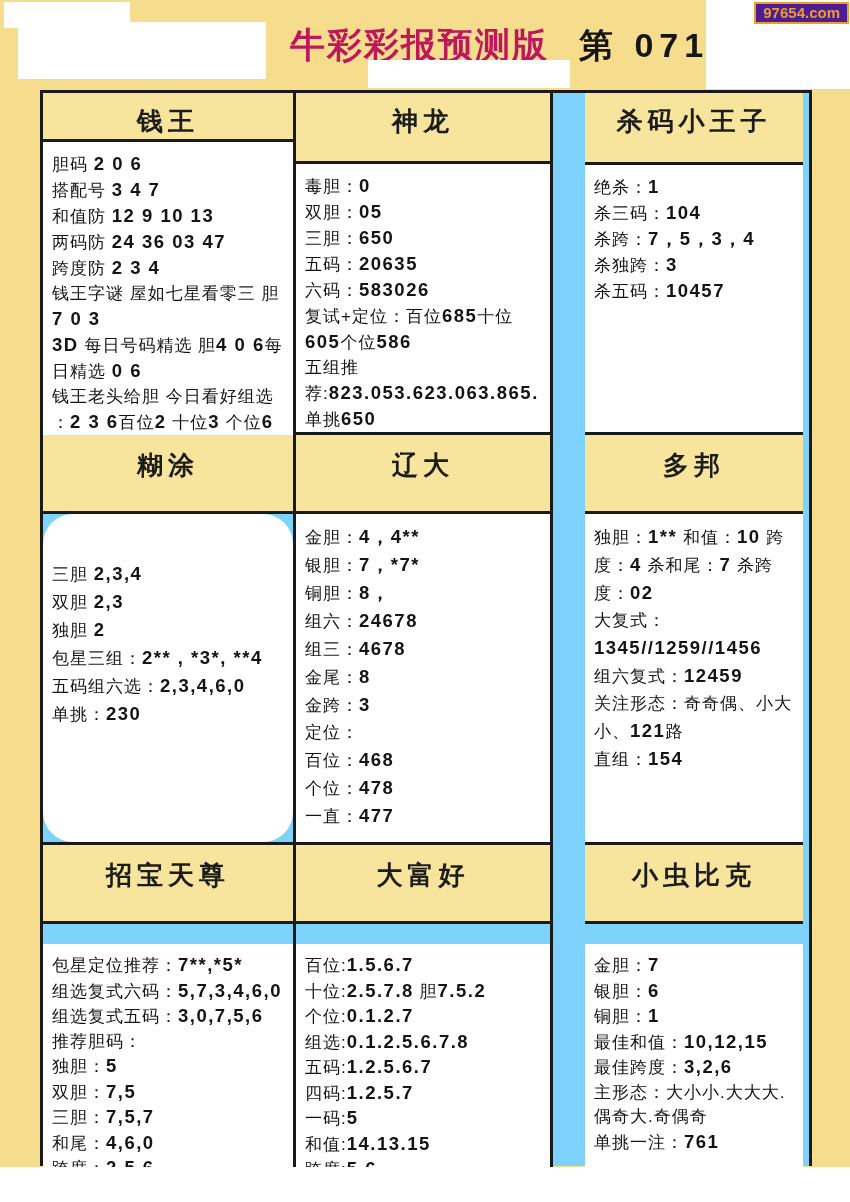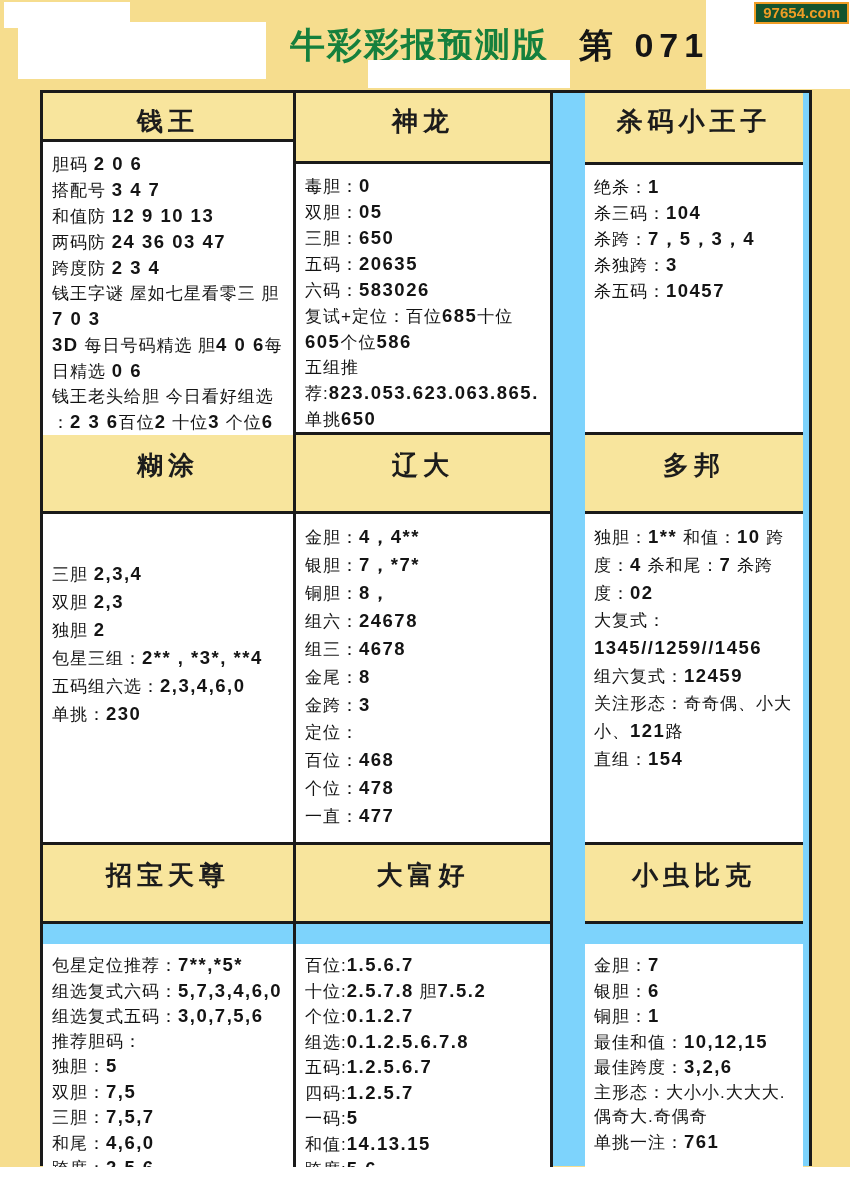--- a/index.html
+++ b/index.html
@@ -10,28 +10,28 @@
     font-family:"Liberation Sans","DejaVu Sans",sans-serif;
     overflow:hidden;
     color:#141414;
   }
   .cover { position:absolute; background:#ffffff; z-index:3; }
   .title-row {
     position:absolute; top:22px; left:290px; z-index:2;
     display:flex; align-items:baseline; white-space:nowrap;
   }
   .title-main {
-    font-size:35px; font-weight:bold; color:#15803d; letter-spacing:2px;
+    font-size:35px; font-weight:bold; color:#be185d; letter-spacing:2px;
   }
   .title-issue {
     font-size:34px; font-weight:bold; color:#151515; margin-left:30px; letter-spacing:6px;
   }
   .watermark {
     position:absolute; top:2px; right:1px; z-index:4;
-    border:2px solid #ef9d26; color:#ef9d26; background:#14532d;
+    border:2px solid #ef9d26; color:#ef9d26; background:#4c1d95;
     font-size:15px; padding:0 7px 1px 7px; font-weight:bold;
   }
   .board {
     position:absolute; left:40px; top:90px; z-index:1;
     width:772px; height:1076px;
     border:3px solid #1a1a1a; border-bottom:none;
     display:grid;
     grid-template-columns:253px 257px 250px;
     grid-template-rows:342px 410px auto;
     background:#7dd3fc;
@@ -45,21 +45,21 @@
     font-size:26px; font-weight:bold; letter-spacing:5px; color:#1c1c1c;
   }
   .panel:nth-child(n+4) .panel-header { height:79px; padding-top:13px; }
   .panel-body {
     flex:1; background:#fff; padding:9px 5px 0 9px;
     font-size:17px; letter-spacing:1px;
   }
   .panel:nth-child(-n+3) .panel-body .line { line-height:25px; }
   .panel:nth-child(n+4)  .panel-body .line { line-height:27px; }
   .panel:nth-child(n+7)  .panel-body .line { line-height:24.5px; }
-  .panel:nth-child(4) .panel-body { padding-top:46px; }
+  .panel:nth-child(4) .panel-body { padding-top:46px;border-radius:30px; }
   .line b { font-size:18.5px; letter-spacing:1.5px; font-weight:bold; }
 </style>
 </head>
 <body>
 
 <div class="title-row">
   <span class="title-main">牛彩彩报预测版</span>
   <span class="title-issue">第 071 期</span>
 </div>
 

